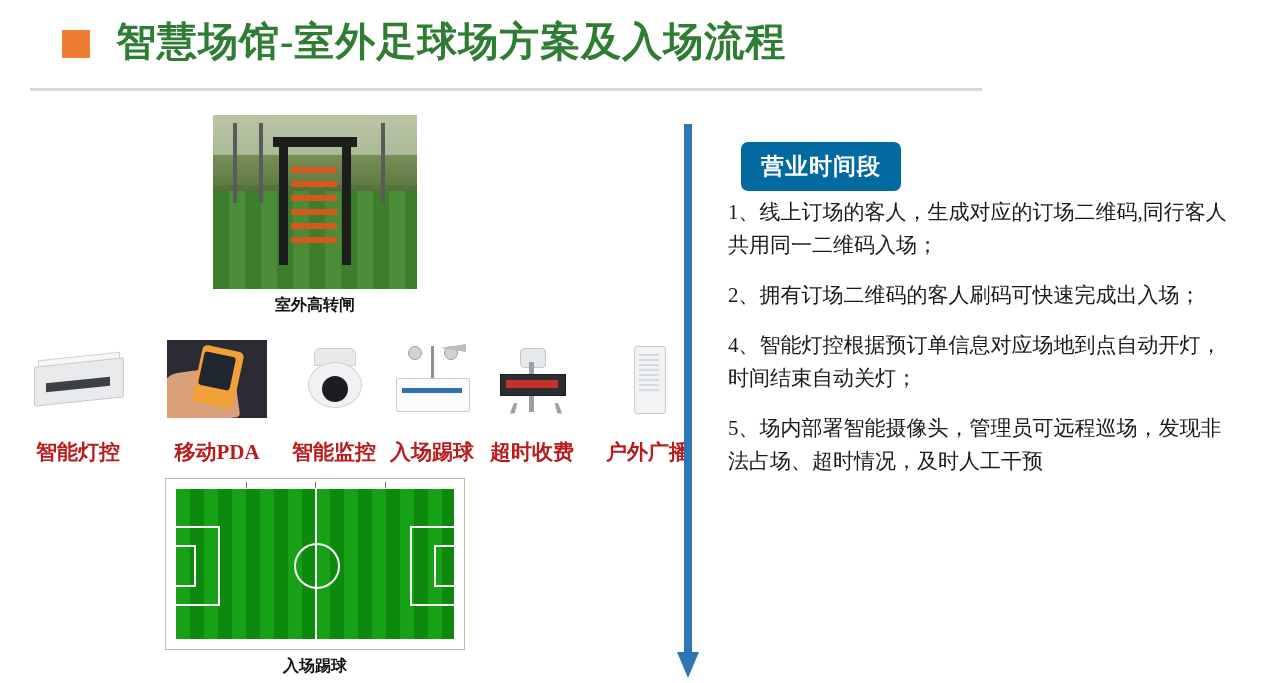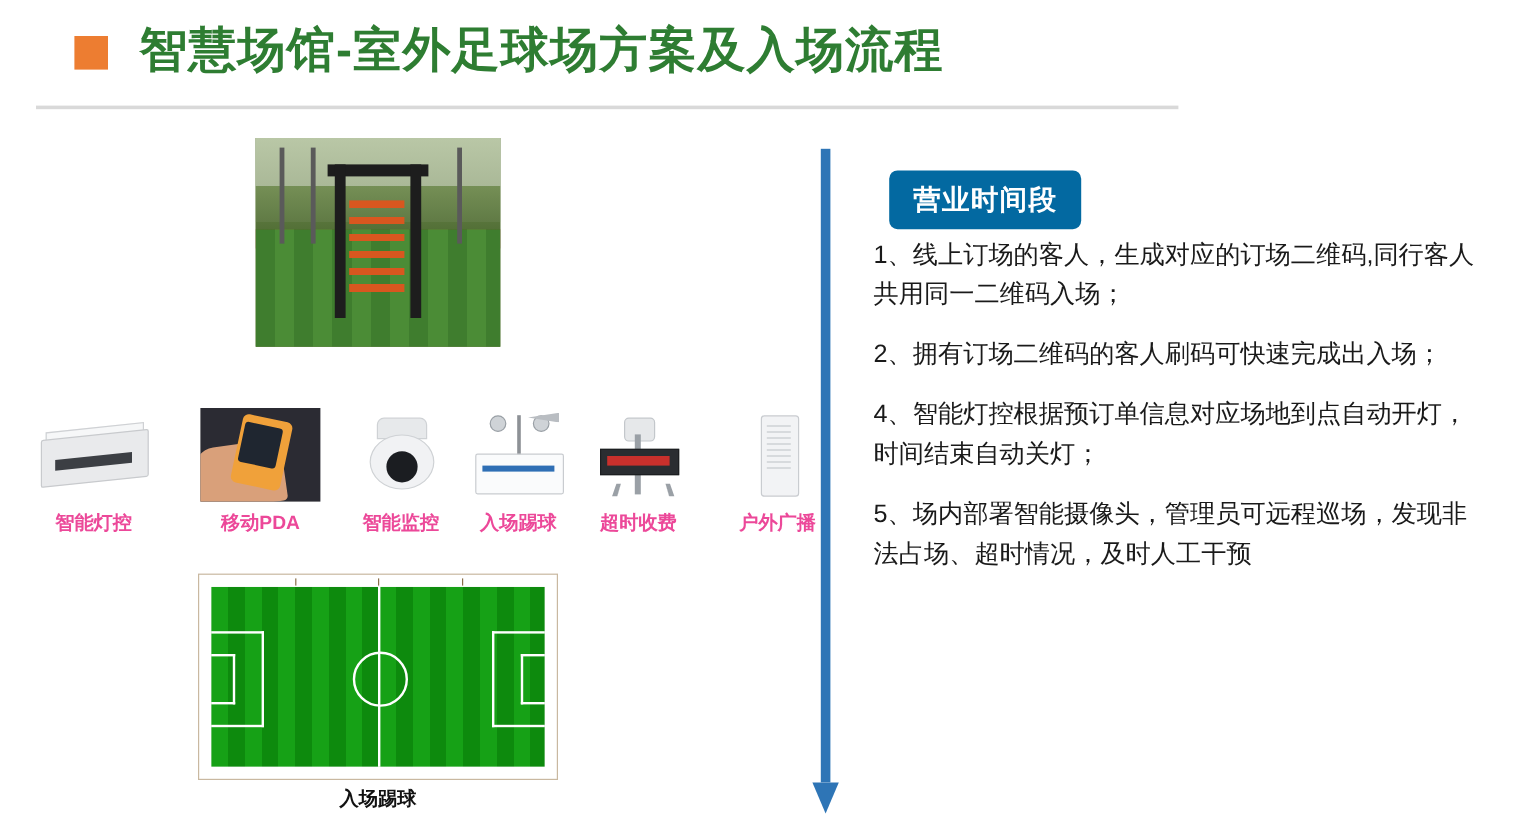--- a/index.html
+++ b/index.html
@@ -11,20 +11,21 @@
     height: 683px;
     background: #ffffff;
     font-family: "Liberation Sans", sans-serif;
     overflow: hidden;
     position: relative;
   }
   .slide {
     position: relative;
     width: 1279px;
     height: 683px;
+    font-family: Liberation Serif, serif;
   }
 
   
   .header {
     position: absolute;
     left: 0; top: 0;
     width: 1279px;
     height: 92px;
   }
   .header-bullet {
@@ -108,24 +109,24 @@
     position: absolute;
     width: 100px;
   }
   .device .thumb {
     position: relative;
     width: 100px;
     height: 78px;
     overflow: hidden;
   }
   .device .lbl {
-    margin-top: 8px;
-    font-size: 16px;
+    margin-top: 20px;
+    font-size: 21px;
     font-weight: bold;
-    color: #ec4899;
+    color: #b91c1c;
     text-align: center;
     white-space: nowrap;
   }
 
   
   .art-light {
     background: #ffffff;
   }
   .art-light .body {
     position:absolute; left:6px; top:22px; width:88px; height:38px;
@@ -323,20 +324,21 @@
     <div class="track"></div>
     <div class="field"></div>
     <div class="pole" style="left:20px;"></div>
     <div class="pole" style="left:46px;"></div>
     <div class="pole" style="left:168px;"></div>
     <div class="frame-top"></div>
     <div class="frame-l"></div>
     <div class="frame-r"></div>
     <div class="arms"></div>
   </div>
+  <div class="caption cap-turnstile">室外高转闸</div>
 
   <div class="device" style="left:28px; top:340px;">
     <div class="thumb art-light">
       <div class="lid"></div>
         <div class="body"></div>
         <div class="slot"></div>
     </div>
     <div class="lbl">智能灯控</div>
   </div>
 

